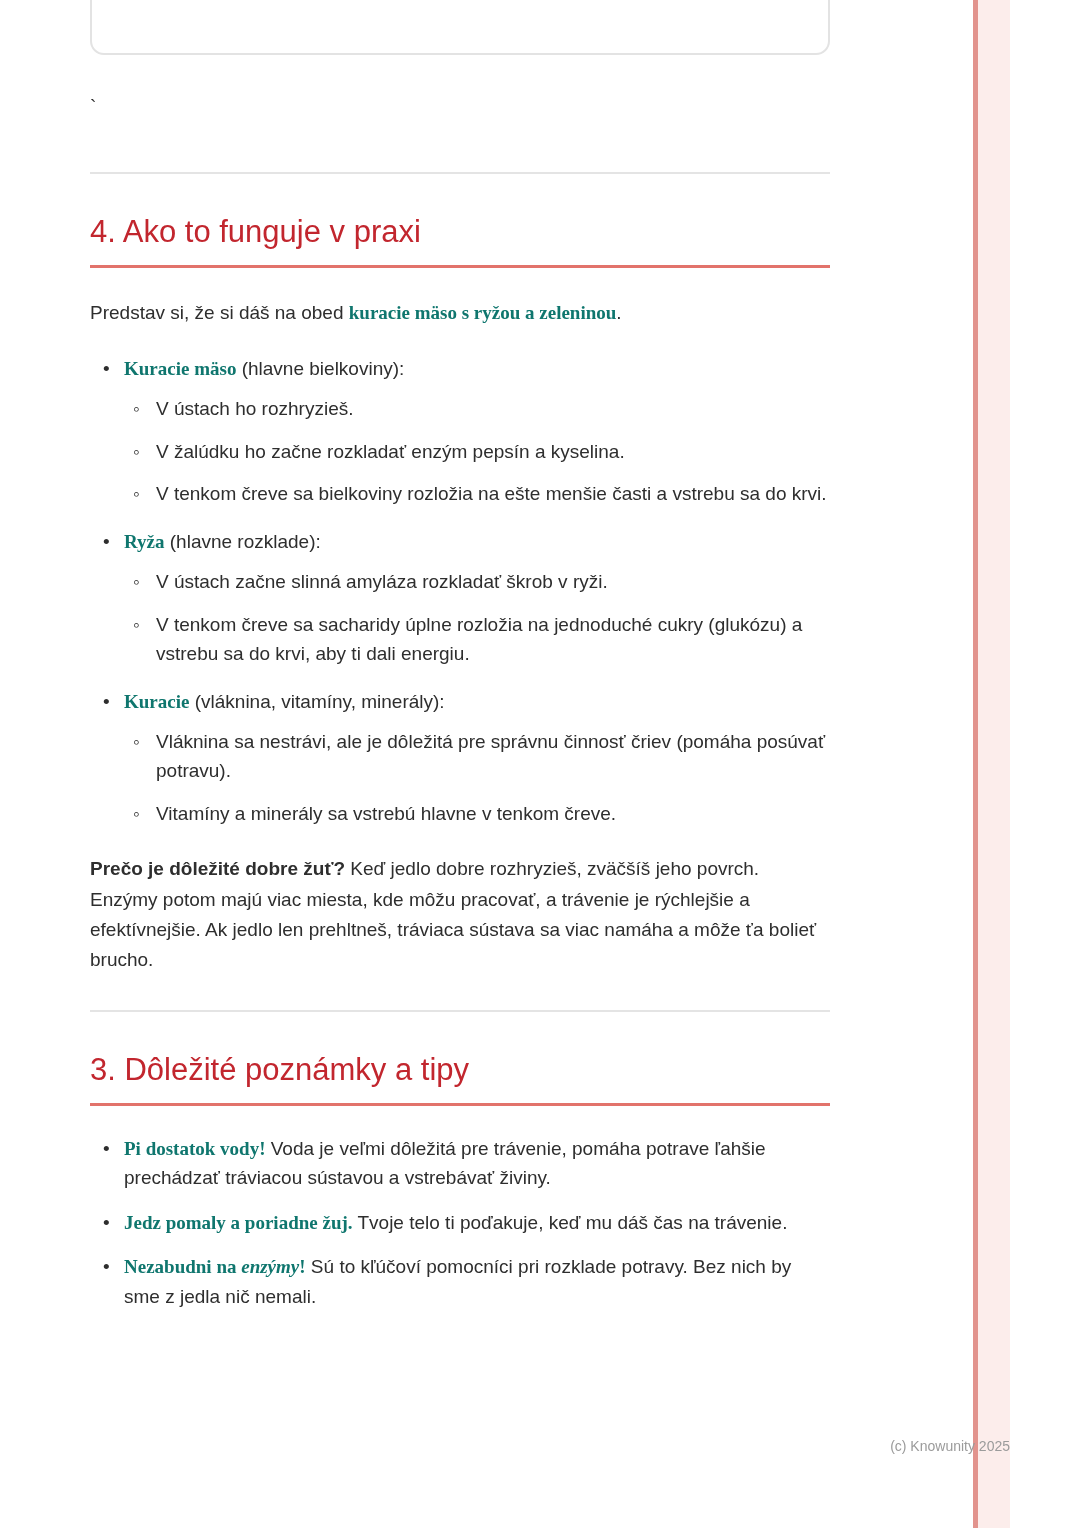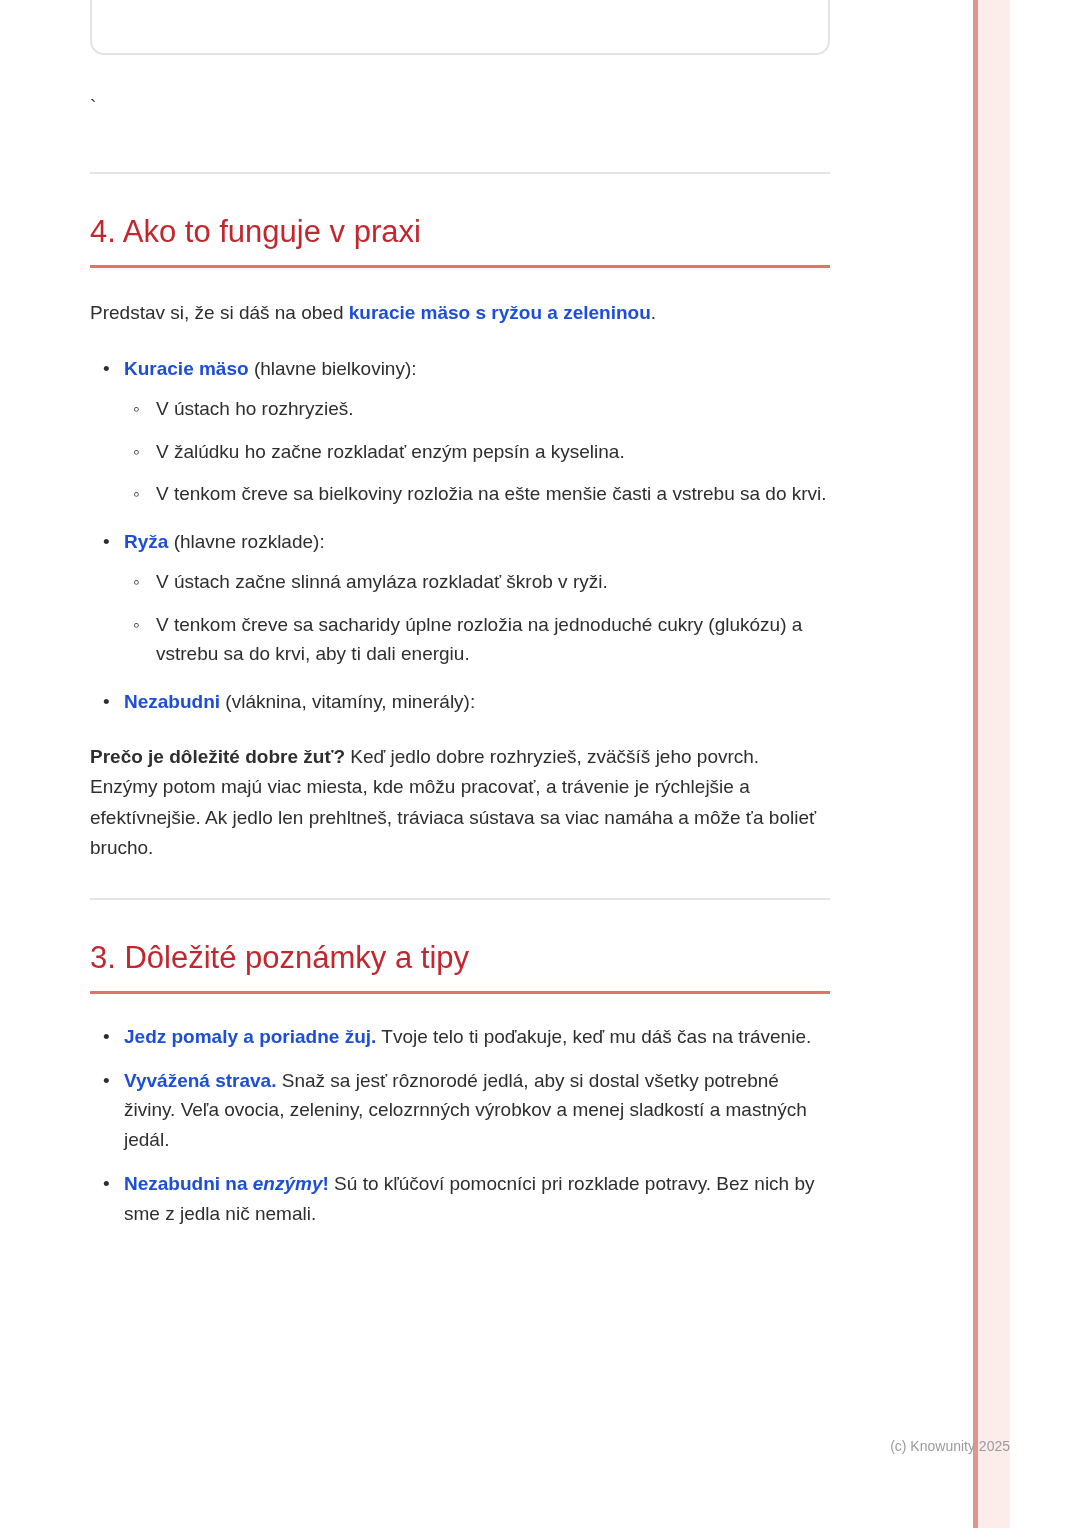--- a/index.html
+++ b/index.html
@@ -32,21 +32,21 @@
   .divider2 { border: none; border-top: 2px solid var(--divider-gray, #e4e4e4); margin-top: 34px; }
 
   .sec-title {
     margin-top: 40px;
     font-size: 31px; font-weight: 400;
     color: var(--heading-red, #c2262e);
   }
   .title-bar { margin-top: 15px; height: 3px; background: var(--bar-red, #e2736b); }
 
   .para { margin-top: 30px; font-size: 19px; line-height: 1.58; }
-  .para strong, li strong { font-weight: 700; color: #1d4ed8; }
+  .para strong, li strong { font-weight: 700; color: #0f766e; font-family: Liberation Serif, serif; }
 
   ul { list-style: none; }
   .l1 { margin-top: 26px; }
   .l1 > li { position: relative; padding-left: 34px; margin-bottom: 18px; font-size: 19px; line-height: 1.55; }
   .l1 > li::before { content: "\2022"; position: absolute; left: 13px; top: 0; color: #2e2e2e; }
 
   .l2 { margin-top: 11px; }
   .l2 > li { position: relative; padding-left: 32px; margin-bottom: 13px; font-size: 19px; line-height: 1.55; }
   .l2 > li::before { content: "\25E6"; position: absolute; left: 9px; top: 0; color: #2e2e2e; }
 
@@ -90,32 +90,36 @@
       </ul>
     </li>
     <li>
       <span><strong>Ryža</strong><span> (hlavne rozklade):</span></span>
       <ul class="l2">
         <li>V ústach začne slinná amyláza rozkladať škrob v ryži.</li>
         <li>V tenkom čreve sa sacharidy úplne rozložia na jednoduché cukry (glukózu) a vstrebu sa do krvi, aby ti dali energiu.</li>
       </ul>
     </li>
     <li>
-      <span><strong>Nezabudni</strong><span> (vláknina, vitamíny, minerály):</span></span>
+      <span><strong>Kuracie</strong><span> (vláknina, vitamíny, minerály):</span></span>
+      <ul class="l2">
+        <li>Vláknina sa nestrávi, ale je dôležitá pre správnu činnosť čriev (pomáha posúvať potravu).</li>
+        <li>Vitamíny a minerály sa vstrebú hlavne v tenkom čreve.</li>
+      </ul>
     </li>
   </ul>
 
   <p class="note"><strong>Prečo je dôležité dobre žuť?</strong><span> Keď jedlo dobre rozhryzieš, zväčšíš jeho povrch. Enzýmy potom majú viac miesta, kde môžu pracovať, a trávenie je rýchlejšie a efektívnejšie. Ak jedlo len prehltneš, tráviaca sústava sa viac namáha a môže ťa bolieť brucho.</span></p>
 
   <hr class="divider2">
 
   <h2 class="sec-title">3. Dôležité poznámky a tipy</h2>
   <div class="title-bar"></div>
 
   <ul class="l1 tips">
+    <li><strong>Pi dostatok vody!</strong><span> Voda je veľmi dôležitá pre trávenie, pomáha potrave ľahšie prechádzať tráviacou sústavou a vstrebávať živiny.</span></li>
     <li><strong>Jedz pomaly a poriadne žuj.</strong><span> Tvoje telo ti poďakuje, keď mu dáš čas na trávenie.</span></li>
-    <li><strong>Vyvážená strava.</strong><span> Snaž sa jesť rôznorodé jedlá, aby si dostal všetky potrebné živiny. Veľa ovocia, zeleniny, celozrnných výrobkov a menej sladkostí a mastných jedál.</span></li>
     <li><strong>Nezabudni na </strong><strong><em>enzýmy</em></strong><strong>!</strong><span> Sú to kľúčoví pomocníci pri rozklade potravy. Bez nich by sme z jedla nič nemali.</span></li>
   </ul>
 
 </div>
 
 <div class="footer">(c) Knowunity 2025</div>
 
 </body></html>

